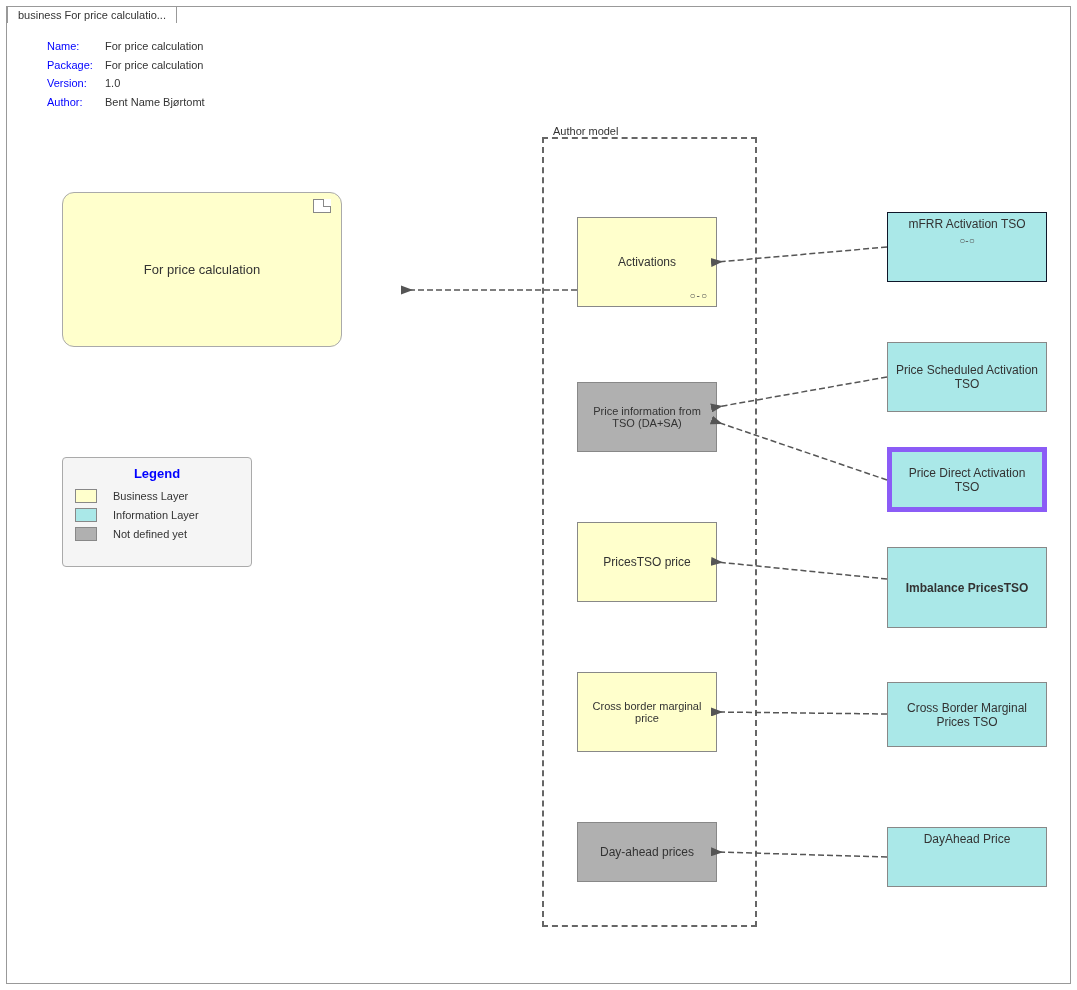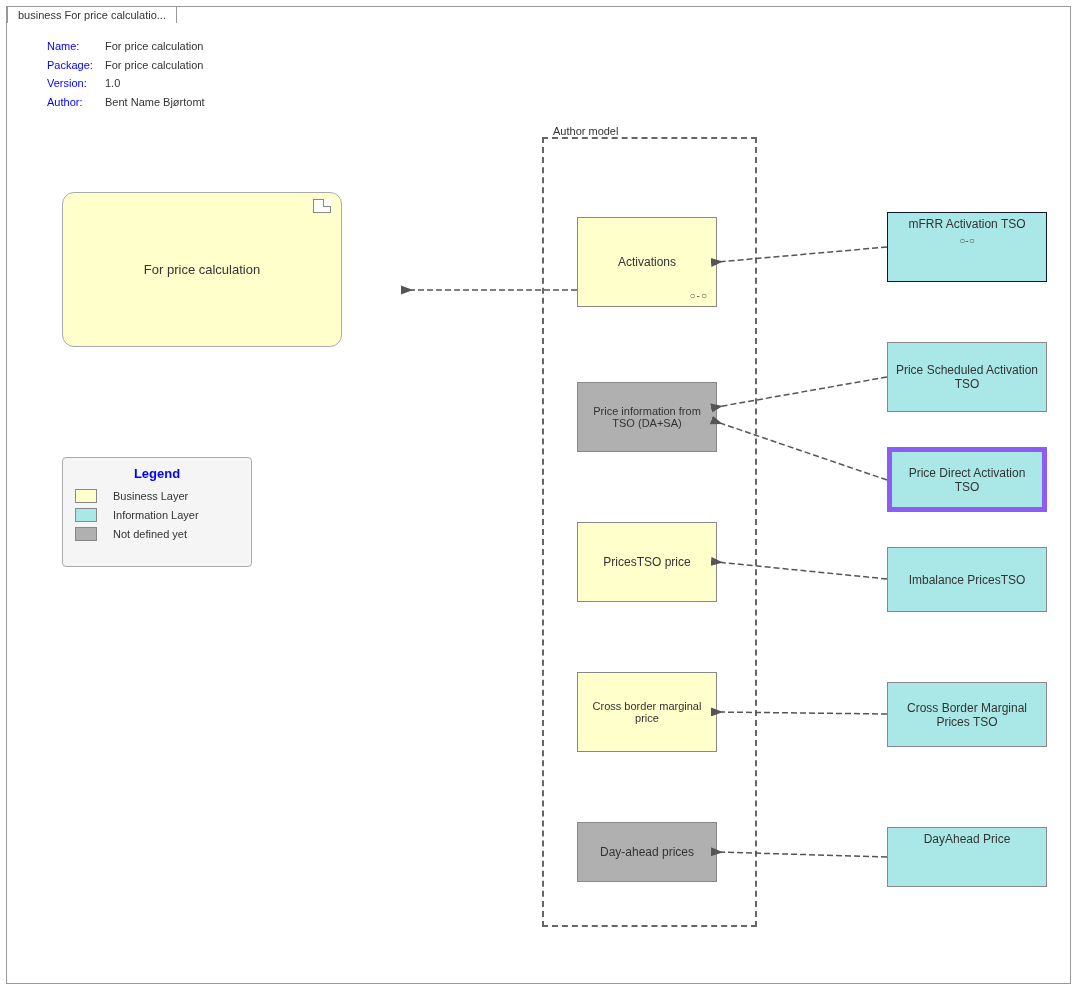--- a/index.html
+++ b/index.html
@@ -239,21 +239,21 @@
   </div>
 
   <div style="position:absolute; top:335px; left:880px; width:160px; height:70px; background:#aae8e8; border:1px solid #888; display:flex; align-items:center; justify-content:center; text-align:center; font-size:12px; padding:4px;">
     <span>Price Scheduled Activation TSO</span>
   </div>
 
   <div style="position:absolute; top:440px; left:880px; width:160px; height:65px; background:#aae8e8; border:5px solid #8b5cf6; display:flex; align-items:center; justify-content:center; text-align:center; font-size:12px; padding:4px;">
     <span>Price Direct Activation TSO</span>
   </div>
 
-  <div style="position:absolute; top:540px; left:880px; width:160px; height:65px; background:#aae8e8; border:1px solid #888; display:flex; align-items:center; justify-content:center; text-align:center; font-size:12px; padding:4px;">
+  <div style="position:absolute; top:540px; left:880px; width:160px; height:81px; background:#aae8e8; border:1px solid #888; display:flex; align-items:center; justify-content:center; text-align:center; font-size:12px; padding:4px;font-weight:bold;">
     <span>Imbalance PricesTSO</span>
   </div>
 
   <div style="position:absolute; top:675px; left:880px; width:160px; height:65px; background:#aae8e8; border:1px solid #888; display:flex; align-items:center; justify-content:center; text-align:center; font-size:12px; padding:4px;">
     <span>Cross Border Marginal Prices TSO</span>
   </div>
 
   <div style="position:absolute; top:820px; left:880px; width:160px; height:60px; background:#aae8e8; border:1px solid #888; display:flex; justify-content:center; text-align:center; font-size:12px; padding:4px;">
     <span>DayAhead Price</span>
   </div>

